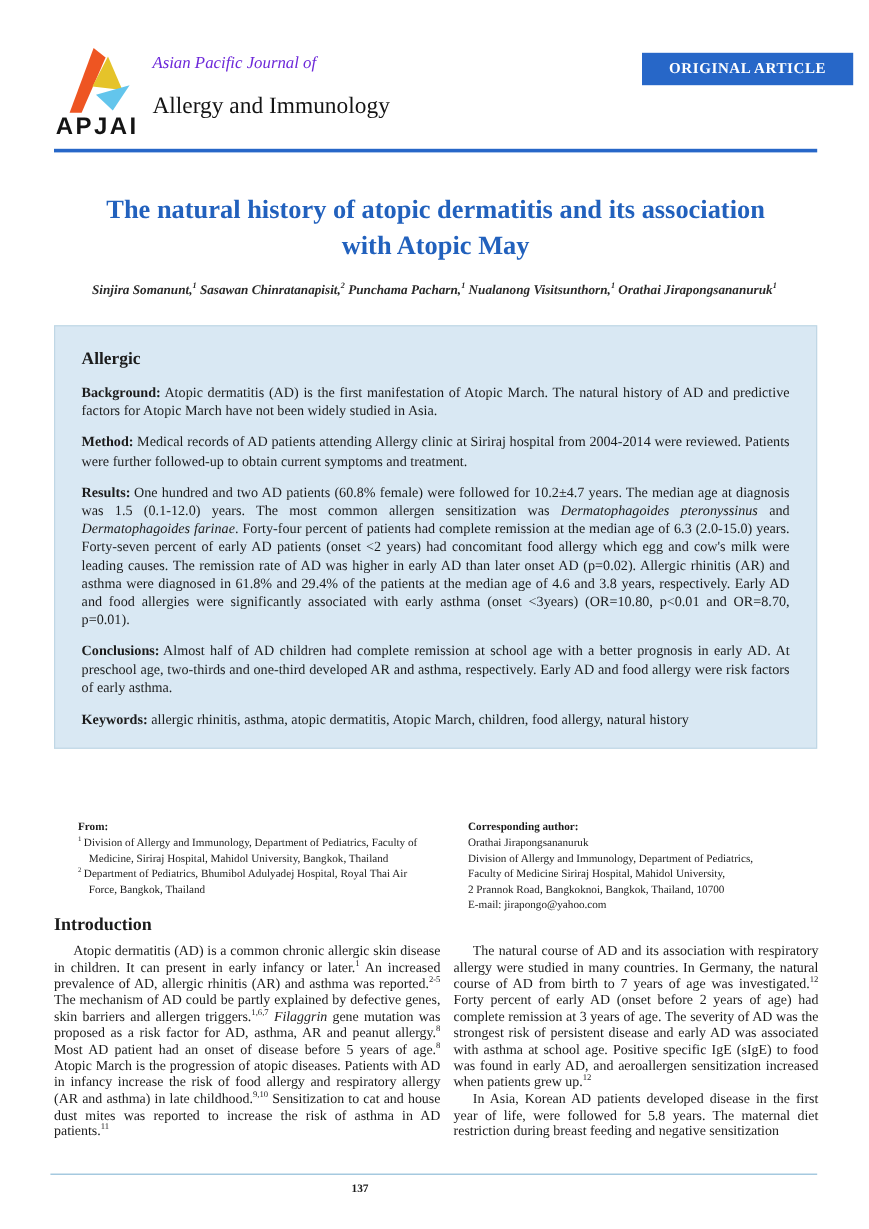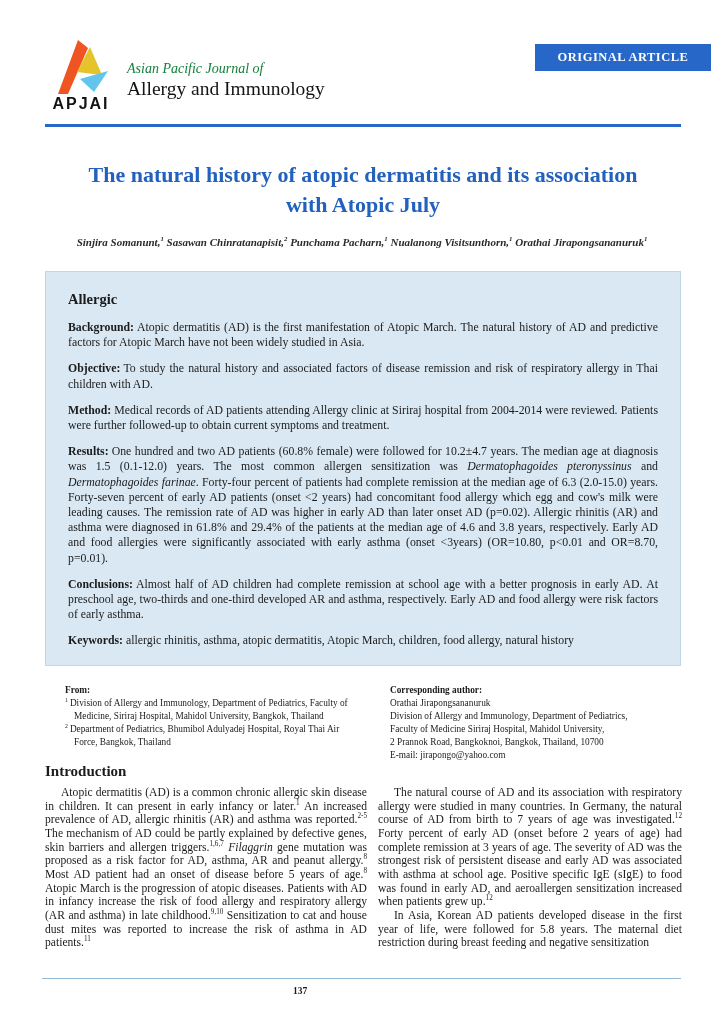--- a/index.html
+++ b/index.html
@@ -4,24 +4,24 @@
 <style>
   html,body{margin:0;padding:0;background:#ffffff;}
   .page{
     position:relative;width:724px;height:1024px;overflow:hidden;
     background:#ffffff;font-family:"Liberation Serif", serif;color:var(--text-dark,#1b1b1b);
   }
   
   .logo-svg{position:absolute;left:57px;top:39px;}
   .logo-acronym{
     position:absolute;left:41px;top:95px;width:80px;text-align:center;
-    font-family:"Liberation Sans", sans-serif;font-weight:bold;font-size:16px;
+    font-family:"Liberation Sans", sans-serif;font-weight:bold;font-size:20px;
     letter-spacing:2px;color:#141414;
   }
-  .journal-line1{position:absolute;left:127px;top:61px;font-style:italic;font-size:14px;color:#15803d;}
+  .journal-line1{position:absolute;left:127px;top:46px;font-style:italic;font-size:14px;color:#6d28d9;}
   .journal-line2{position:absolute;left:127px;top:78px;font-size:19.5px;color:#141414;}
   .badge{
     position:absolute;left:535px;top:44px;width:176px;height:27px;line-height:27px;
     background:var(--accent-blue,#2767c8);color:#ffffff;text-align:center;
     font-weight:bold;font-size:12.5px;letter-spacing:0.5px;
   }
   .header-rule{position:absolute;left:45px;top:124px;width:636px;height:3px;background:var(--accent-blue,#2767c8);}
   
   .title{
     position:absolute;left:45px;top:160px;width:636px;text-align:center;
@@ -68,31 +68,28 @@
     <polygon points="23,40 51,32 37,53" style="fill:var(--logo-blue,#63c5ec)"></polygon>
   </svg>
   <div class="logo-acronym">APJAI</div>
   <div class="journal-line1">Asian Pacific Journal of</div>
   <div class="journal-line2">Allergy and Immunology</div>
   <div class="badge">ORIGINAL ARTICLE</div>
   <div class="header-rule"></div>
 
   <div class="title">
     <div>The natural history of atopic dermatitis and its association</div>
-    <div>with Atopic July</div>
+    <div>with Atopic May</div>
   </div>
   <div class="authors"><span>Sinjira Somanunt,</span><sup>1</sup><span> Sasawan Chinratanapisit,</span><sup>2</sup><span> Punchama Pacharn,</span><sup>1</sup><span> Nualanong Visitsunthorn,</span><sup>1</sup><span> Orathai Jirapongsananuruk</span><sup>1</sup></div>
 
   <div class="abstract-box">
     <div class="abstract-heading">Allergic</div>
     <p class="abs-p">
       <b>Background:</b><span><span>Atopic dermatitis (AD) is the first manifestation of Atopic March. The natural history of AD and predictive factors for Atopic March have not been widely studied in Asia.</span></span>
-    </p>
-    <p class="abs-p">
-      <b>Objective:</b><span><span>To study the natural history and associated factors of disease remission and risk of respiratory allergy in Thai children with AD.</span></span>
     </p>
     <p class="abs-p">
       <b>Method:</b><span><span>Medical records of AD patients attending Allergy clinic at Siriraj hospital from 2004-2014 were reviewed. Patients were further followed-up to obtain current symptoms and treatment.</span></span>
     </p>
     <p class="abs-p">
       <b>Results:</b><span><span>One hundred and two AD patients (60.8% female) were followed for 10.2±4.7 years. The median age at diagnosis was 1.5 (0.1-12.0) years. The most common allergen sensitization was </span><span style="font-style: italic;">Dermatophagoides pteronyssinus</span><span> and </span><span style="font-style: italic;">Dermatophagoides farinae</span><span>. Forty-four percent of patients had complete remission at the median age of 6.3 (2.0-15.0) years. Forty-seven percent of early AD patients (onset &lt;2 years) had concomitant food allergy which egg and cow's milk were leading causes. The remission rate of AD was higher in early AD than later onset AD (p=0.02). Allergic rhinitis (AR) and asthma were diagnosed in 61.8% and 29.4% of the patients at the median age of 4.6 and 3.8 years, respectively. Early AD and food allergies were significantly associated with early asthma (onset &lt;3years) (OR=10.80, p&lt;0.01 and OR=8.70, p=0.01).</span></span>
     </p>
     <p class="abs-p">
       <b>Conclusions:</b><span><span>Almost half of AD children had complete remission at school age with a better prognosis in early AD. At preschool age, two-thirds and one-third developed AR and asthma, respectively. Early AD and food allergy were risk factors of early asthma.</span></span>
     </p>

